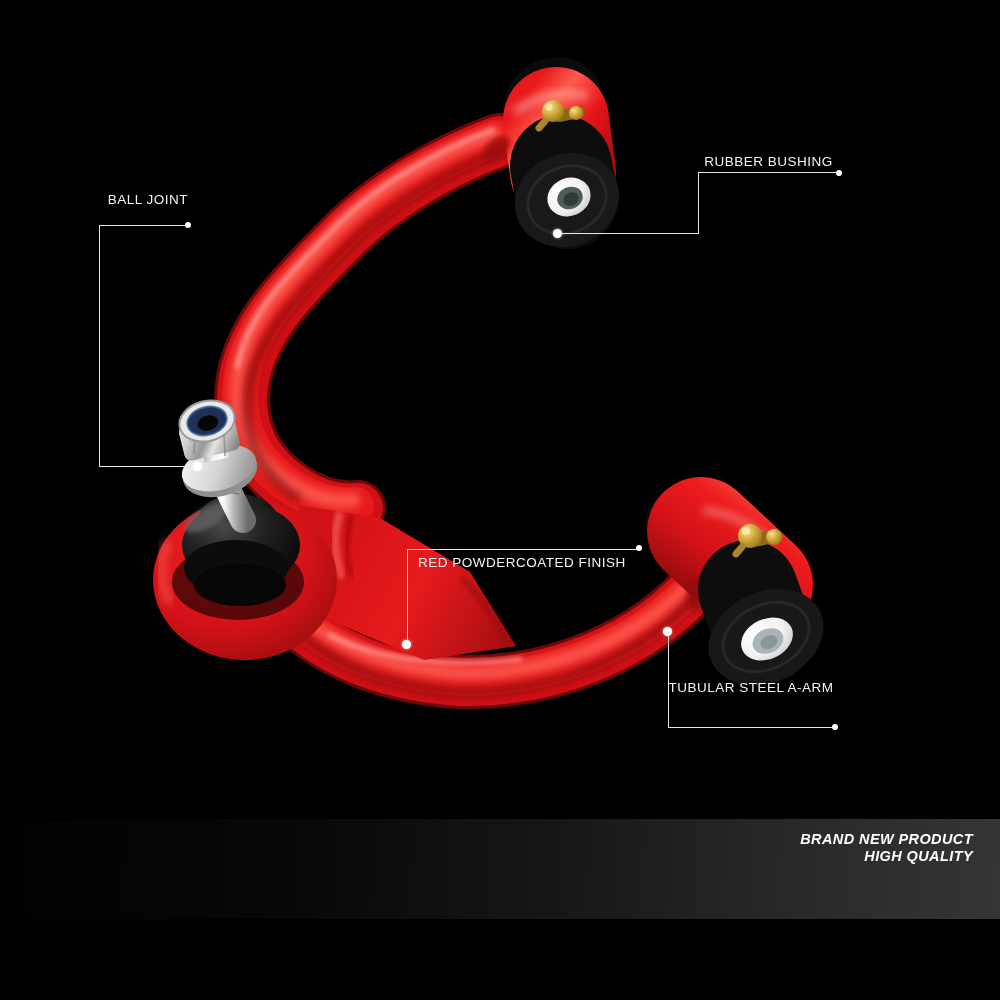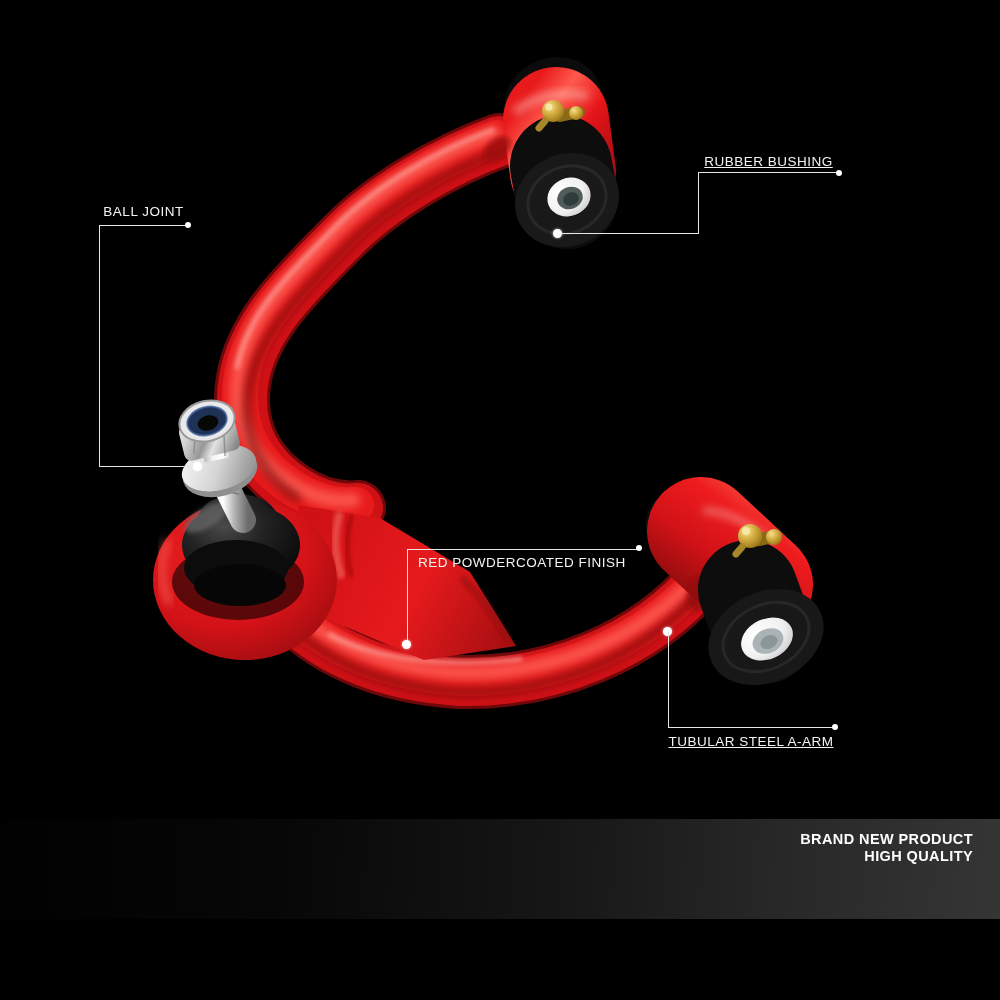--- a/index.html
+++ b/index.html
@@ -11,50 +11,51 @@
   
   .callout-label{
     position:absolute;color:#f3f3f3;font-size:13.5px;letter-spacing:.5px;
     line-height:18px;text-align:center;white-space:nowrap;
   }
   .cline{position:absolute;background:#e6e6e6;}
   .dot{position:absolute;background:#fff;border-radius:50%;}
   .dot.sm{width:6px;height:6px;}
   .dot.lg{width:9px;height:9px;box-shadow:0 0 3px rgba(255,255,255,.7);}
   
-  .rb-label{left:698px;top:153px;width:141px;text-decoration:underline;}
+  .rb-label{left:698px;top:153px;width:141px;}
   .rb-under{left:698px;top:172px;width:141px;height:1px;}
   .rb-sm{left:836px;top:170px;}
   .rb-v{left:698px;top:172px;width:1px;height:61px;}
   .rb-h{left:557px;top:233px;width:142px;height:1px;}
   .rb-lg{left:553px;top:229px;}
   
-  .bj-label{left:99px;top:203px;width:89px;}
+  .bj-label{left:99px;top:191px;width:89px;text-align:right;}
   .bj-under{left:99px;top:225px;width:89px;height:1px;}
   .bj-sm{left:185px;top:222px;}
   .bj-v{left:99px;top:225px;width:1px;height:241px;}
   .bj-h{left:99px;top:466px;width:95px;height:1px;}
   .bj-lg{left:193px;top:462px;}
   
   .rpf-label{left:407px;top:554px;width:230px;}
   .rpf-under{left:407px;top:549px;width:230px;height:1px;}
   .rpf-sm{left:636px;top:545px;}
   .rpf-v{left:407px;top:549px;width:1px;height:96px;}
   .rpf-lg{left:402px;top:640px;}
   
   .tsa-lg{left:663px;top:627px;}
   .tsa-v{left:668px;top:631px;width:1px;height:96px;}
   .tsa-under{left:668px;top:727px;width:166px;height:1px;}
   .tsa-sm{left:832px;top:724px;}
-  .tsa-label{left:668px;top:733px;width:166px;text-decoration:underline;}
+  .tsa-label{left:668px;top:679px;width:166px;}
   
   .footer{
     position:absolute;left:0;top:819px;width:1000px;height:100px;box-sizing:border-box;
     padding:12px 27px 0 0;text-align:right;
     background:linear-gradient(93deg,#010101 0%,#070707 28%,#161616 55%,#282828 78%,#353535 100%);
+    font-style:italic;
   }
   .footer h2{margin:0;font-size:14.5px;line-height:17px;letter-spacing:.4px;color:#fdfdfd;font-weight:bold;}
   .footer p{margin:1px 0 10px 0;font-size:13px;line-height:15px;letter-spacing:-.1px;color:#d6d6d6;}
 </style>
 </head>
 <body>
 
 <div class="canvas">
 
   <svg class="art" viewBox="0 0 1000 1000">

